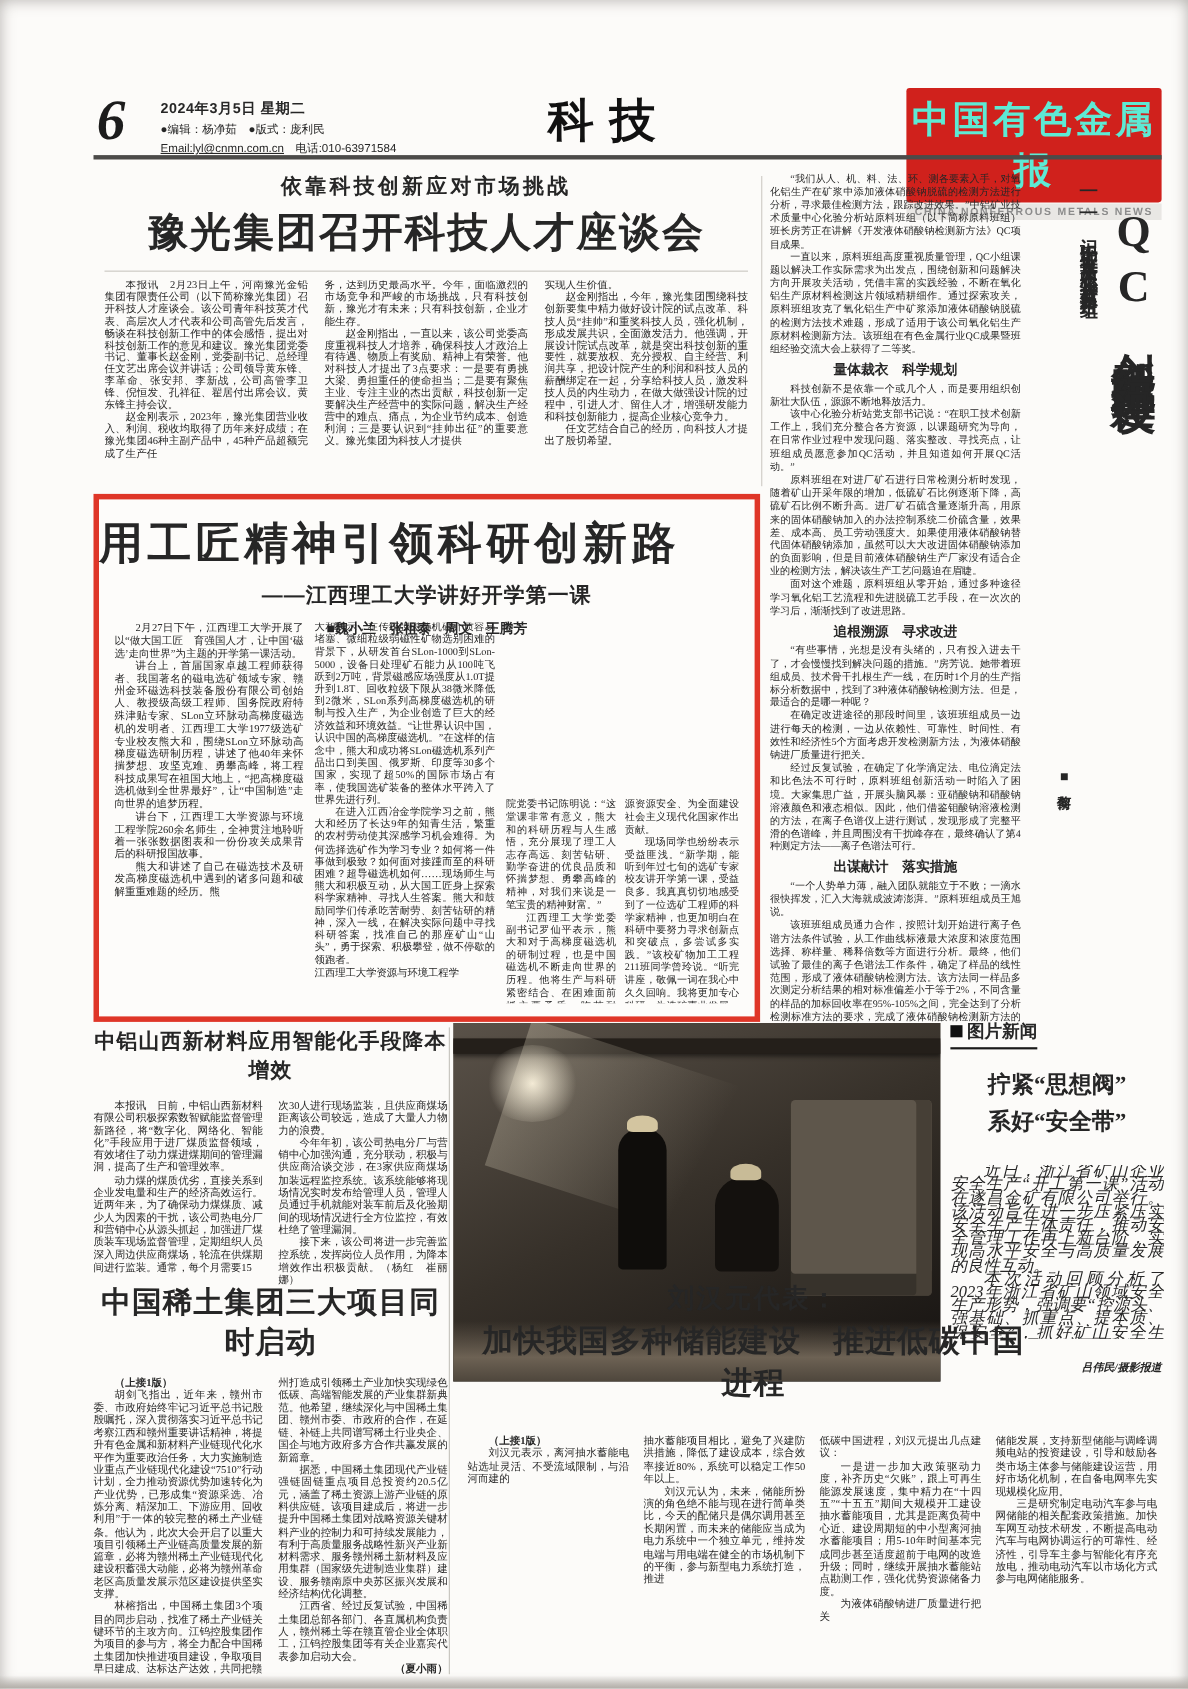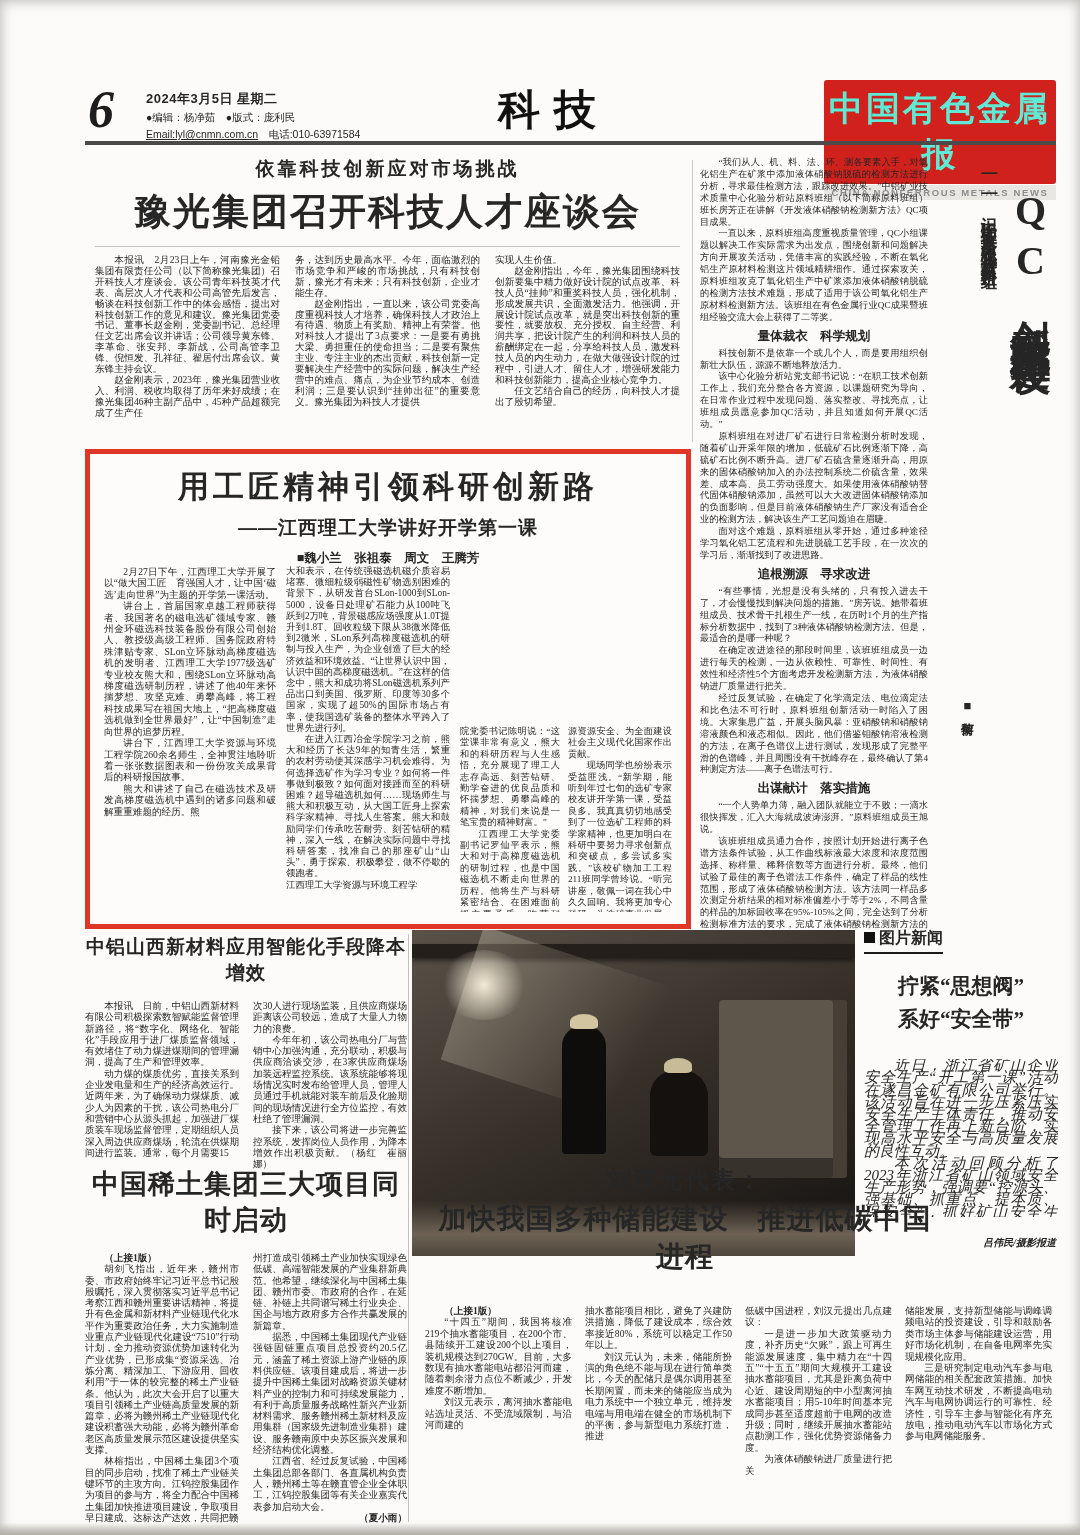--- a/index.html
+++ b/index.html
@@ -47,21 +47,21 @@
            flex-direction:row;justify-content:flex-end;}
   .qc-vbyline{writing-mode:vertical-rl;text-orientation:upright;font-family:"Liberation Sans",sans-serif;
            font-size:13px;font-weight:bold;margin-top:540px;margin-right:2px;}
   .qc-vkicker{writing-mode:vertical-rl;text-orientation:upright;font-family:"Liberation Sans",sans-serif;
            font-size:16px;font-weight:bold;letter-spacing:3px;margin-top:6px;margin-right:4px;}
   .qc-vheadline{writing-mode:vertical-rl;text-orientation:upright;font-size:40px;font-weight:bold;
            letter-spacing:5px;margin-top:30px;}
   
   .redbox{position:absolute;left:85px;top:449px;width:596px;height:470px;border:5px solid #df3628;
           background:#fdfcfa;}
-  .cf-headline{font-size:31px;font-weight:bold;text-align:center;letter-spacing:4px;margin-top:12px;}
+  .cf-headline{font-size:40px;font-weight:bold;text-align:left;letter-spacing:4px;margin-top:12px;}
   .cf-subhead{font-family:"Liberation Sans",sans-serif;font-size:19px;font-weight:bold;
           text-align:center;margin-top:7px;letter-spacing:1px;}
   .cf-byline{font-family:"Liberation Sans",sans-serif;font-size:12.5px;font-weight:bold;
           text-align:center;margin-top:9px;}
   .cf-body{position:absolute;left:14px;top:112px;width:568px;height:346px;}
   .cf-col1{position:absolute;left:0;top:0;width:172px;height:346px;font-size:9.6px;line-height:11.4px;}
   .cf-col2{position:absolute;left:182px;top:0;width:164px;height:346px;font-size:9.4px;line-height:11.2px;}
   .cf-right{position:absolute;left:356px;top:0;width:212px;height:346px;}
   .cf-colA{position:absolute;left:0;top:160px;width:100px;height:186px;font-size:9.2px;line-height:11.4px;}
   .cf-colB{position:absolute;left:108px;top:160px;width:104px;height:186px;font-size:9.2px;line-height:11.4px;}
@@ -284,21 +284,20 @@
     <div class="pn-credit">吕伟民/摄影报道</div>
   </div>
 
   <div class="liu-head">
     <div class="liu-h1">刘汉元代表：</div>
     <div class="liu-h2">加快我国多种储能建设　推进低碳中国进程</div>
   </div>
   <div class="liu-body">
     <div class="col">
       <p class="lead-bold">（上接1版）</p>
-      <p>“十四五”期间，我国将核准219个抽水蓄能项目，在200个市、县陆续开工建设200个以上项目，装机规模达到270GW。目前，大多数现有抽水蓄能电站都沿河而建，随着剩余潜力点位不断减少，开发难度不断增加。</p>
       <p>刘汉元表示，离河抽水蓄能电站选址灵活、不受流域限制，与沿河而建的</p>
     </div>
     <div class="col">
       <p class="cont">抽水蓄能项目相比，避免了兴建防洪措施，降低了建设成本，综合效率接近80%，系统可以稳定工作50年以上。</p>
       <p>刘汉元认为，未来，储能所扮演的角色绝不能与现在进行简单类比，今天的配储只是偶尔调用甚至长期闲置，而未来的储能应当成为电力系统中一个独立单元，维持发电端与用电端在健全的市场机制下的平衡，参与新型电力系统打造，推进</p>
     </div>
     <div class="col">
       <p class="cont">低碳中国进程，刘汉元提出几点建议：</p>
       <p>一是进一步加大政策驱动力度，补齐历史“欠账”，跟上可再生能源发展速度，集中精力在“十四五”“十五五”期间大规模开工建设抽水蓄能项目，尤其是距离负荷中心近、建设周期短的中小型离河抽水蓄能项目；用5-10年时间基本完成同步甚至适度超前于电网的改造升级；同时，继续开展抽水蓄能站点勘测工作，强化优势资源储备力度。</p>
       <p>为液体硝酸钠进厂质量进行把关</p>

